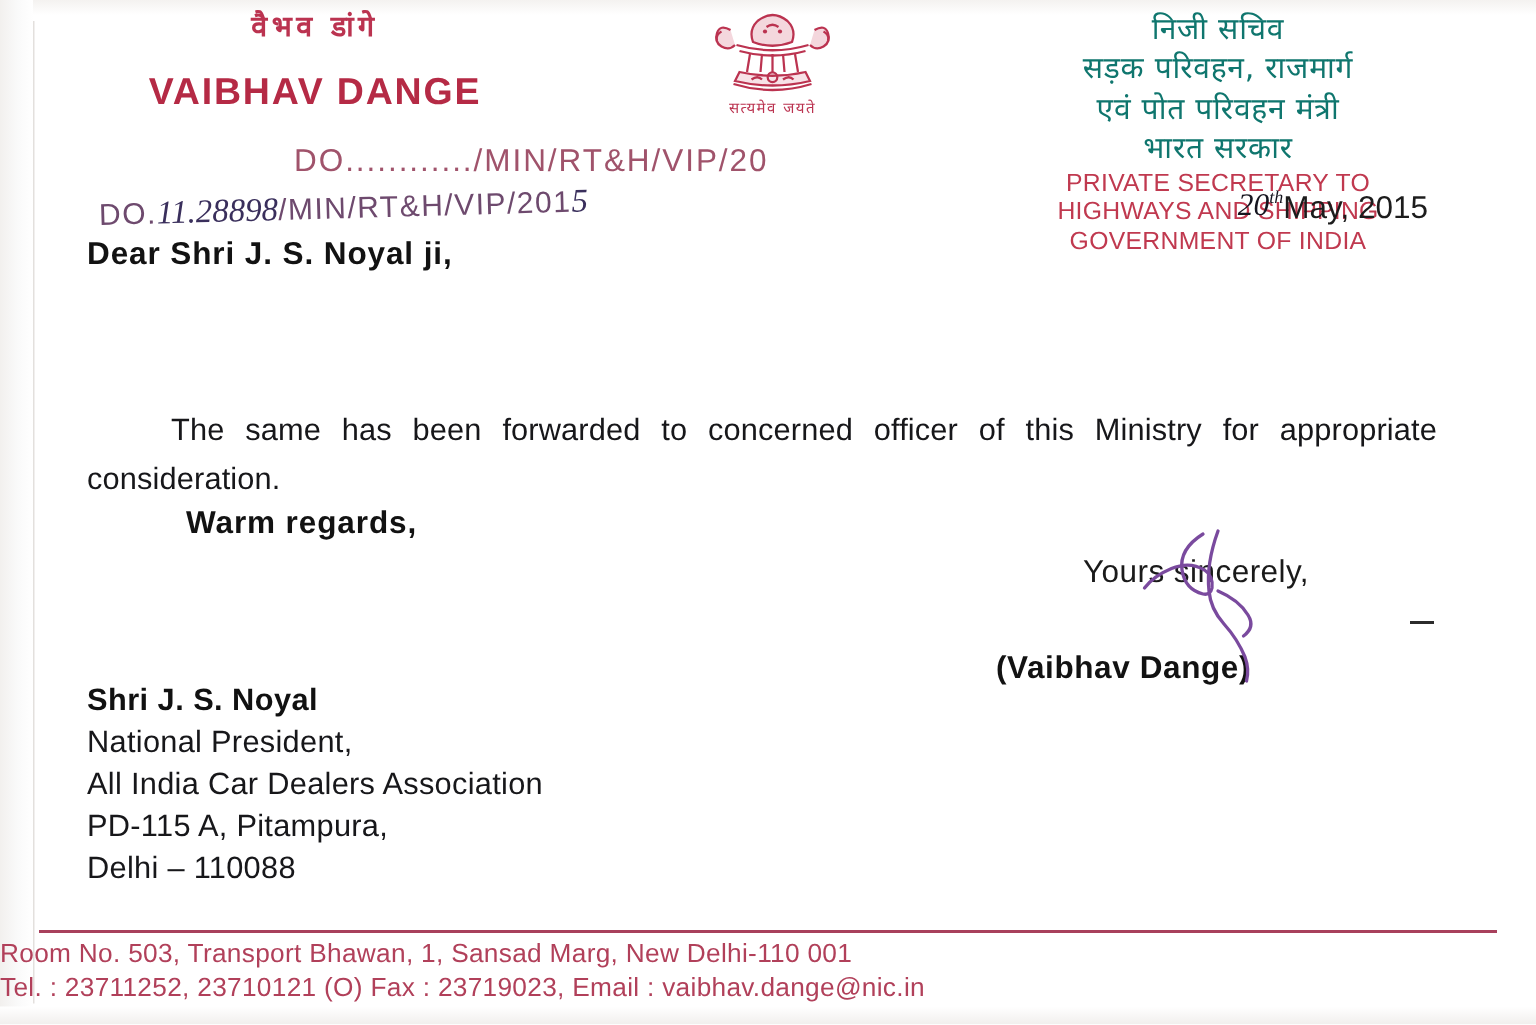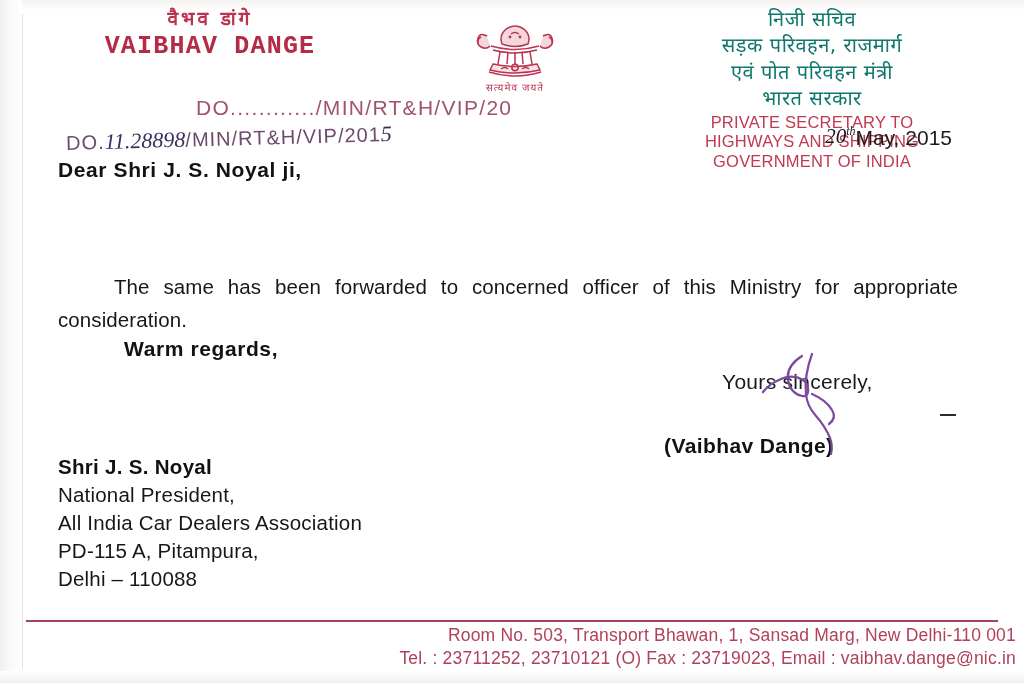--- a/index.html
+++ b/index.html
@@ -53,33 +53,33 @@
   }
   .lh-name-hindi {
     font-family: "DejaVu Sans", sans-serif;
     font-size: 19px;
     letter-spacing: 3px;
     font-weight: 600;
     line-height: 1.1;
     color: #bb3350;
   }
   .lh-name-en {
-    font-family: Liberation Mono, monospace;
+    font-family: Liberation Sans, sans-serif;
     font-size: 25px;
     font-weight: 700;
     letter-spacing: 1.2px;
     line-height: 1.15;
-    margin-top: 4px;
+    margin-top: 18px;
     color: #b52a45;
   }
 
   .emblem {
     position: absolute;
     left: 455px;
-    top: 16px;
+    top: 0;
     width: 120px;
     text-align: center;
   }
   .emblem svg { display: block; margin: 0 auto; }
   .emblem-motto {
     font-family: "DejaVu Sans", sans-serif;
     font-size: 10px;
     color: #bb3350;
     letter-spacing: 1px;
     margin-top: -2px;
@@ -254,21 +254,21 @@
     top: 620px;
     width: 972px;
     height: 1.5px;
     background: #a8405c;
   }
   .footer {
     position: absolute;
     left: 0;
     top: 624px;
     width: 1016px;
-    text-align: right;
+    text-align: left;
     color: #b1405a;
     font-size: 17.5px;
     line-height: 1.34;
     font-family: "Liberation Sans", sans-serif;
     letter-spacing: 0.2px;
   }
 </style>
 </head>
 <body>
 

